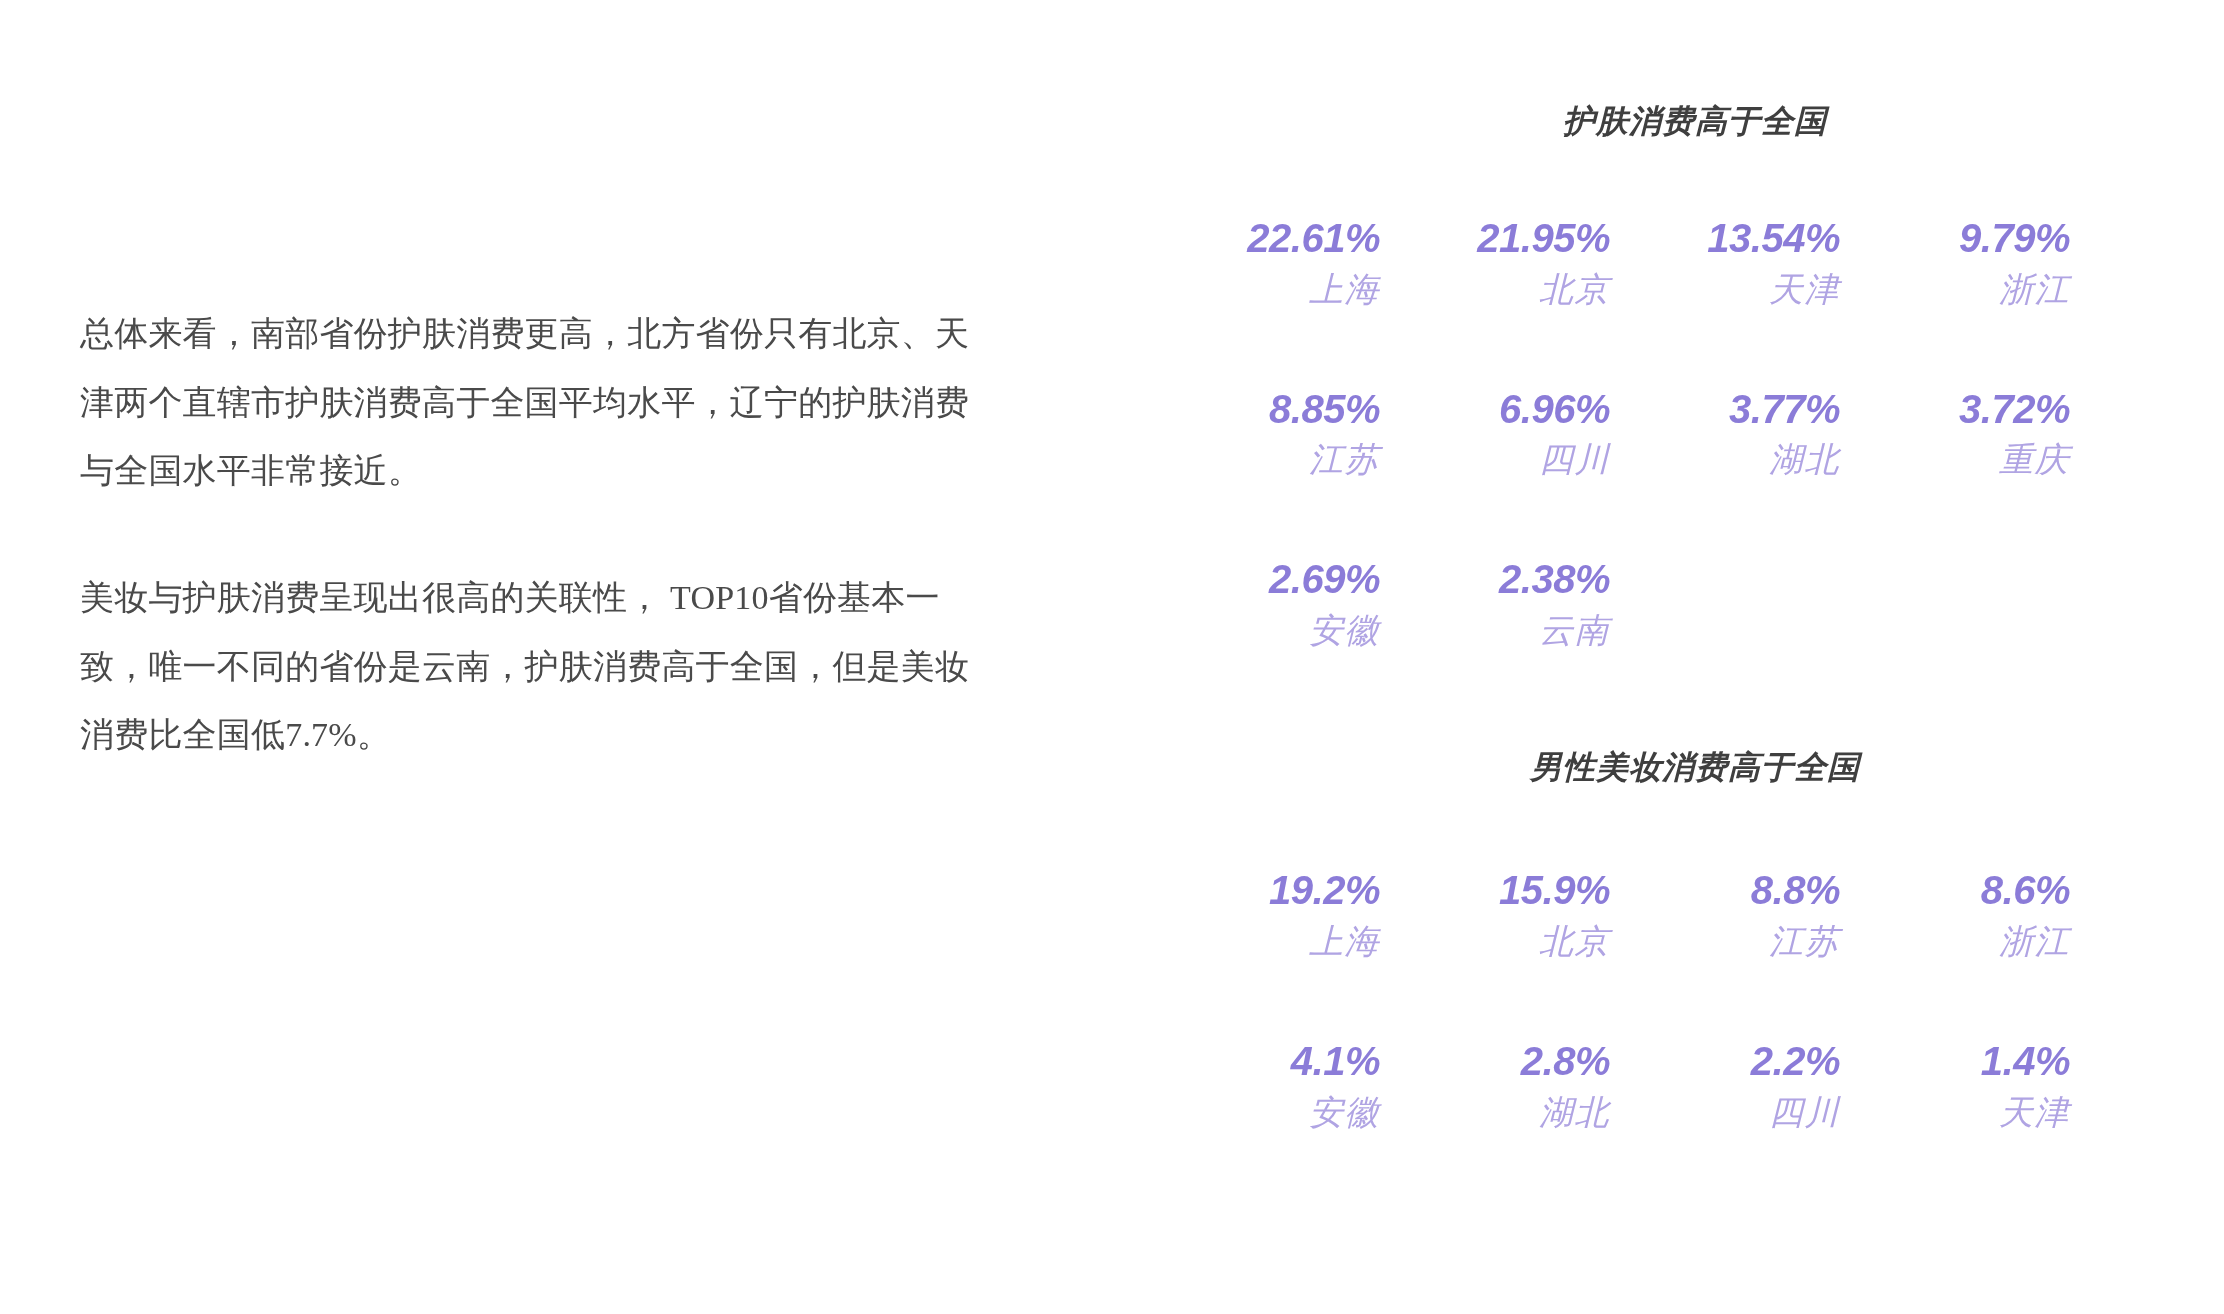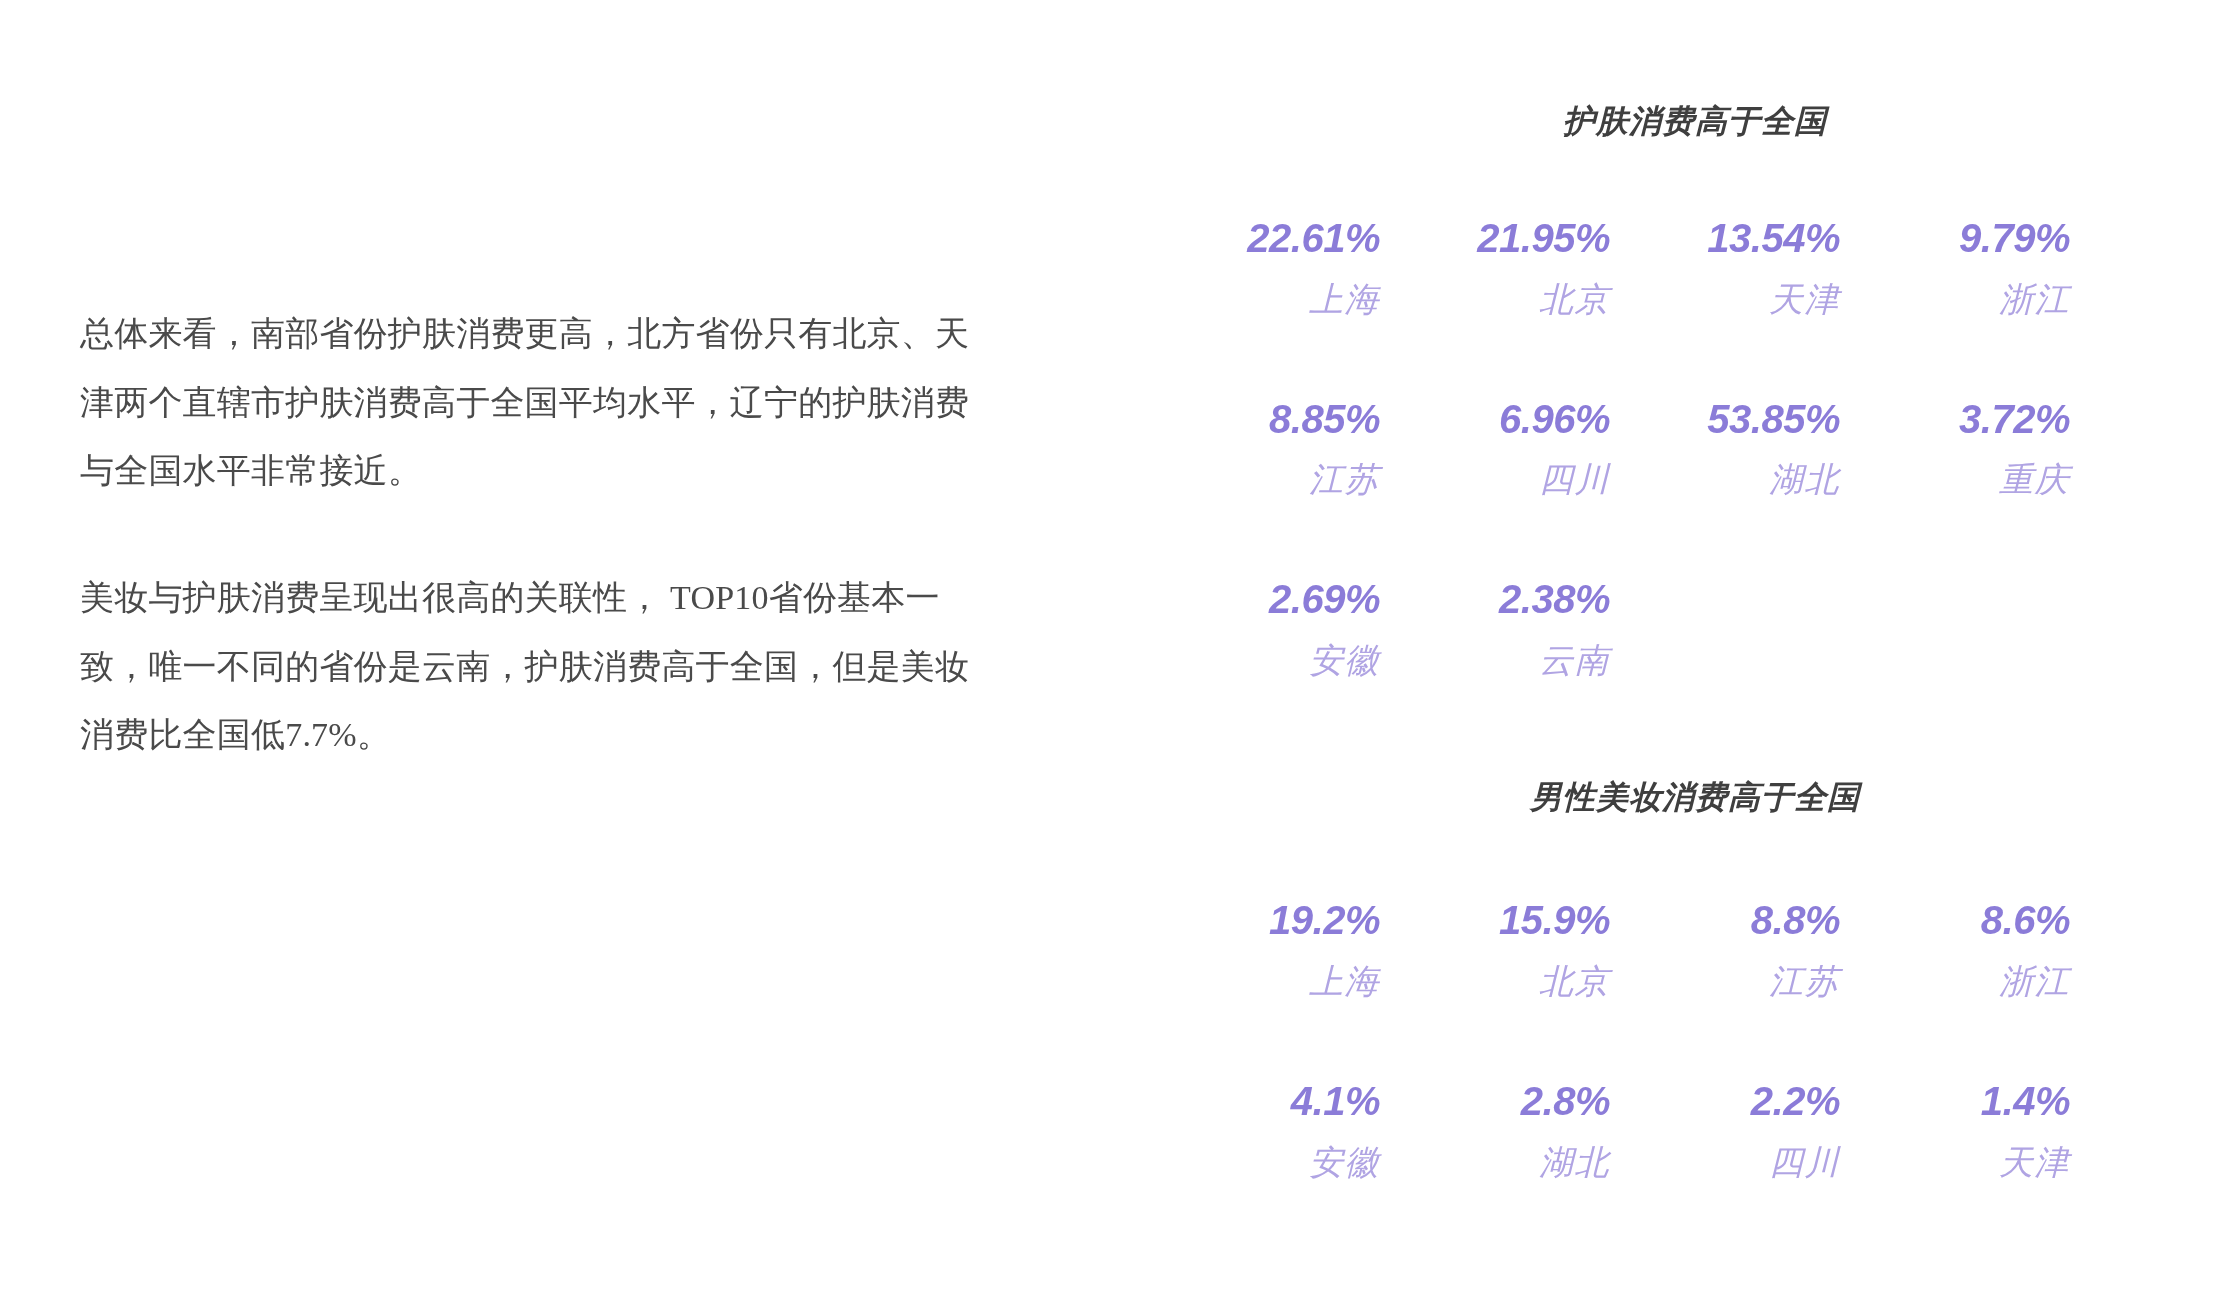--- a/index.html
+++ b/index.html
@@ -111,21 +111,21 @@
   }
 
   .stat-label {
     display: block;
     color: #b0a4e3;
     font-family: "Liberation Sans", "DejaVu Sans", sans-serif;
     font-weight: normal;
     font-size: 34px;
     letter-spacing: 1.5px;
     line-height: 1.35;
-    margin-top: 16px;
+    margin-top: 6px;
   }
 </style>
 </head>
 <body>
 
 <div class="slide">
 
   <div class="left-panel">
 
     <p class="body-copy">总体来看，南部省份护肤消费更高，北方省份只有北京、天津两个直辖市护肤消费高于全国平均水平，辽宁的护肤消费与全国水平非常接近。</p>
@@ -159,21 +159,21 @@
 
         <div class="stat-cell">
           <span class="stat-value">8.85%</span>
           <span class="stat-label">江苏</span>
         </div>
         <div class="stat-cell">
           <span class="stat-value">6.96%</span>
           <span class="stat-label">四川</span>
         </div>
         <div class="stat-cell">
-          <span class="stat-value">53.85%</span>
+          <span class="stat-value">3.77%</span>
           <span class="stat-label">湖北</span>
         </div>
         <div class="stat-cell">
           <span class="stat-value">3.72%</span>
           <span class="stat-label">重庆</span>
         </div>
 
         <div class="stat-cell">
           <span class="stat-value">2.69%</span>
           <span class="stat-label">安徽</span>

